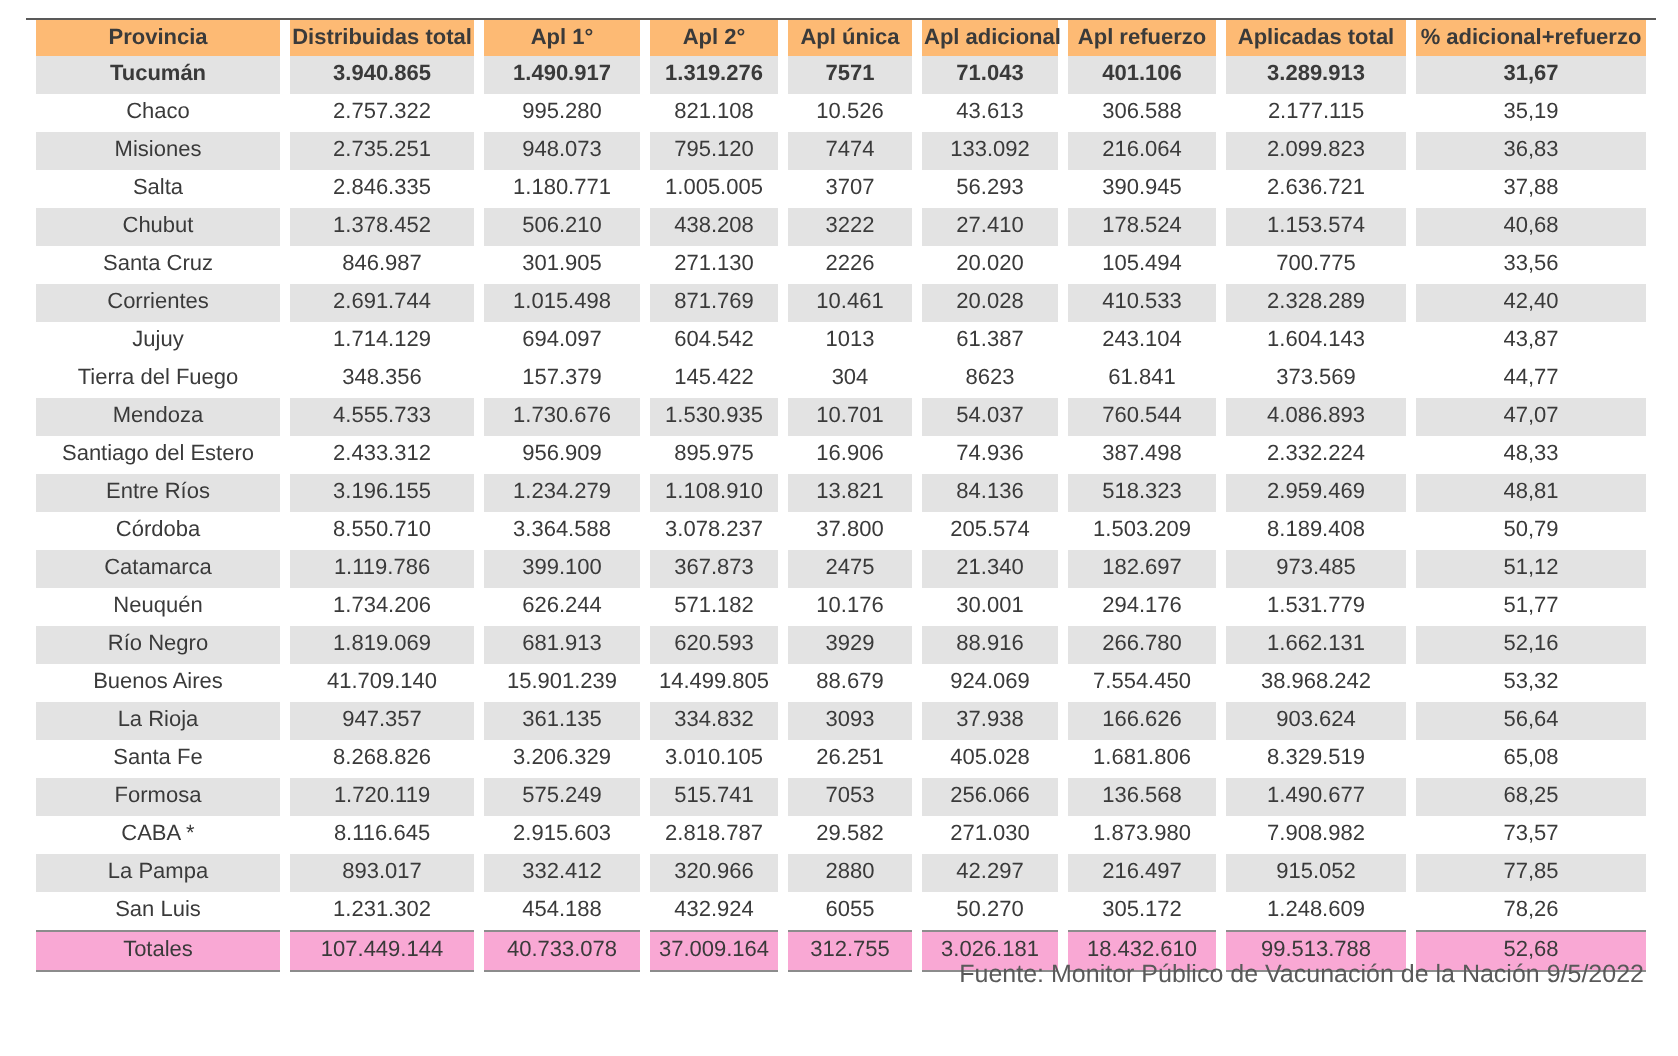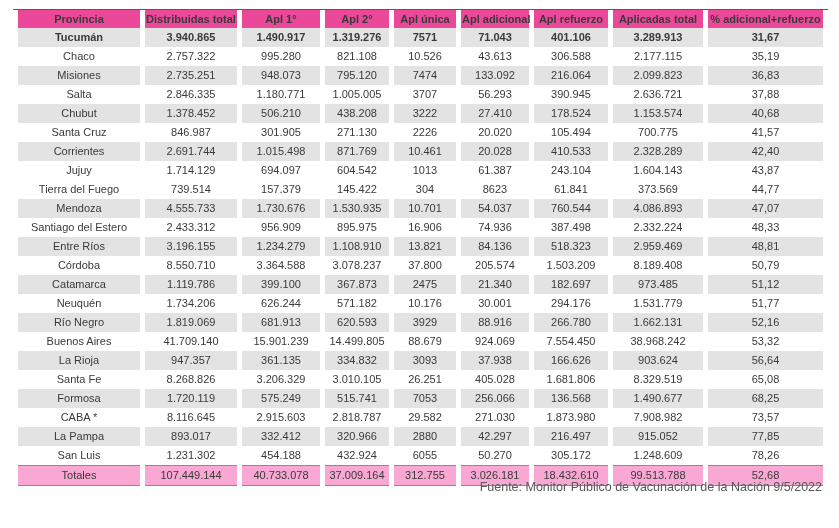--- a/index.html
+++ b/index.html
@@ -28,21 +28,21 @@
     text-align: center;
     height: 19px;
     line-height: 19px;
     white-space: nowrap;
     overflow: visible;
   }
   table.data th {
     font-weight: bold;
     height: 18px;
     line-height: 18px;
-    background: #ec4899;
+    background: #fdba74;
   }
   tr.stripe td { background: #e3e3e3; }
   tr.bold-row td { font-weight: bold; margin-top: 36px; }
   tr.last-data td { border-bottom: 1px solid #8c8c8c; }
   tr.totals td { background: #f9a8d4; border-bottom: 1px solid #8c8c8c; }
   .footer {
     position: absolute;
     right: 17px;
     top: 480px;
     font-size: 12.5px;
@@ -137,21 +137,21 @@
         </tr>
         <tr>
           <td>Santa Cruz</td>
           <td>846.987</td>
           <td>301.905</td>
           <td>271.130</td>
           <td>2226</td>
           <td>20.020</td>
           <td>105.494</td>
           <td>700.775</td>
-          <td>41,57</td>
+          <td>33,56</td>
         </tr>
         <tr class="stripe">
           <td>Corrientes</td>
           <td>2.691.744</td>
           <td>1.015.498</td>
           <td>871.769</td>
           <td>10.461</td>
           <td>20.028</td>
           <td>410.533</td>
           <td>2.328.289</td>
@@ -163,21 +163,21 @@
           <td>694.097</td>
           <td>604.542</td>
           <td>1013</td>
           <td>61.387</td>
           <td>243.104</td>
           <td>1.604.143</td>
           <td>43,87</td>
         </tr>
         <tr>
           <td>Tierra del Fuego</td>
-          <td>739.514</td>
+          <td>348.356</td>
           <td>157.379</td>
           <td>145.422</td>
           <td>304</td>
           <td>8623</td>
           <td>61.841</td>
           <td>373.569</td>
           <td>44,77</td>
         </tr>
         <tr class="stripe">
           <td>Mendoza</td>

